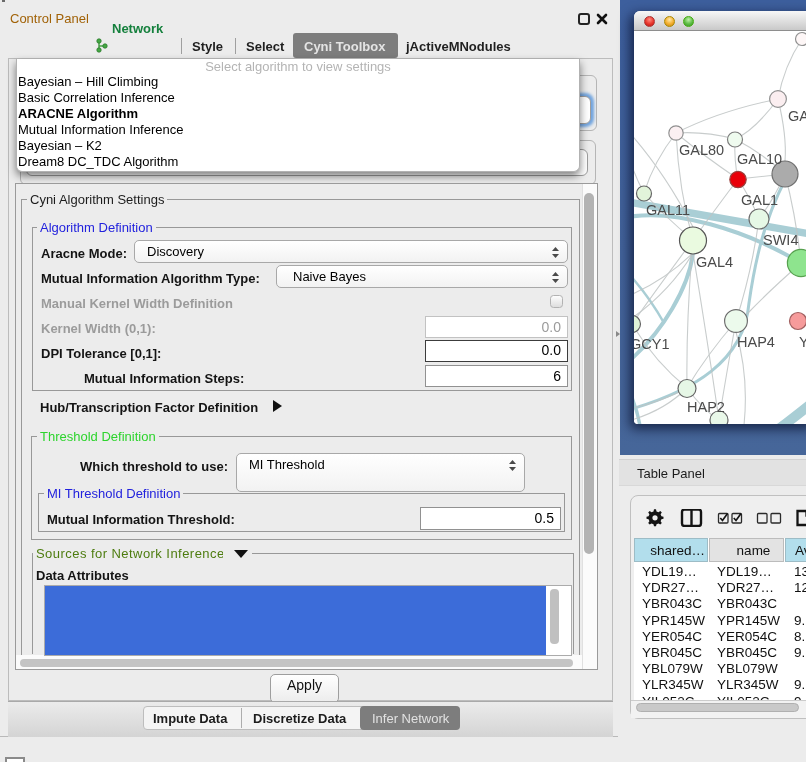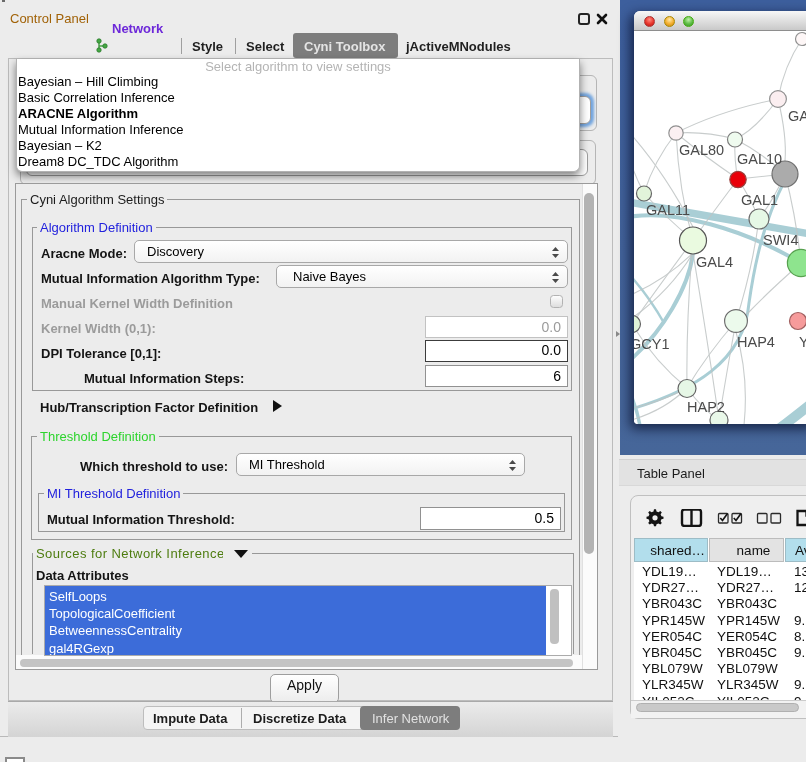--- a/index.html
+++ b/index.html
@@ -25,21 +25,21 @@
 
 <div class="abs" style="left:95px;top:38px;width:14px;height:15px;" id="neticon">
   <svg width="14" height="15" viewBox="0 0 14 15">
     <line x1="4" y1="3" x2="4" y2="12" stroke="#3f9b3f" stroke-width="1.4"></line>
     <line x1="4" y1="8" x2="10" y2="8" stroke="#3f9b3f" stroke-width="1.4"></line>
     <circle cx="4" cy="3" r="2.2" fill="#44a844" stroke="#2c7a2c" stroke-width="0.8"></circle>
     <circle cx="10" cy="8" r="2.2" fill="#44a844" stroke="#2c7a2c" stroke-width="0.8"></circle>
     <circle cx="4" cy="12" r="2.2" fill="#44a844" stroke="#2c7a2c" stroke-width="0.8"></circle>
   </svg>
 </div>
-<div class="abs b" style="left:112px;top:21px;font-size:13px;color:#6d28d9;">Network</div>
+<div class="abs b" style="left:112px;top:21px;font-size:13px;color:#15803d;">Network</div>
 <div class="abs" style="left:181px;top:38px;width:1px;height:16px;background:#9f9f9f;"></div>
 <div class="abs b" style="left:192px;top:39px;font-size:13px;color:#1f1f1f;">Style</div>
 <div class="abs" style="left:235px;top:38px;width:1px;height:16px;background:#9f9f9f;"></div>
 <div class="abs b" style="left:246px;top:39px;font-size:13px;color:#1f1f1f;">Select</div>
 <div class="abs" style="left:293px;top:33px;width:105px;height:25px;background:#7d7d7d;border-radius:3px;"></div>
 <div class="abs b" style="left:304px;top:39px;font-size:13px;color:#e4e4e4;">Cyni Toolbox</div>
 <div class="abs b" style="left:406px;top:39px;font-size:13px;color:#1f1f1f;">jActiveMNodules</div>
 
 <div class="abs" style="left:8px;top:58px;width:605px;height:643px;border:1px solid #bcbcbc;background:#ececec;"></div>
 
@@ -103,41 +103,40 @@
 <div class="abs b" style="left:41px;top:371px;font-size:13px;color:#141414;padding-left:43px;">Mutual Information Steps:</div>
 <div class="abs" style="left:425px;top:365px;width:143px;height:22px;background:#fff;border:1px solid #919191;font-size:14px;color:#000;text-align:right;line-height:20px;padding-right:6px;">6</div>
 
 <div class="abs b" style="left:40px;top:400px;font-size:13px;color:#141414;">Hub/Transcription Factor Definition</div>
 <div class="abs" style="left:273px;top:400px;width:0;height:0;border-left:9px solid #111;border-top:6.5px solid transparent;border-bottom:6.5px solid transparent;"></div>
 
 <div class="abs" style="left:31px;top:436px;width:541px;height:104px;border:1px solid #989898;"></div>
 <div class="abs" style="left:37px;top:429px;background:#ececec;padding:0 3px;font-size:13px;color:#2dd42d;">Threshold Definition</div>
 
 <div class="abs b" style="left:80px;top:459px;font-size:13px;color:#141414;">Which threshold to use:</div>
-<div class="combo abs" style="left:236px;top:453px;width:289px;height:23px;">
+<div class="combo abs" style="left:236px;top:453px;width:289px;height:39px;">
   <span style="margin-left:12px;">MI Threshold</span>
   <svg class="carr" width="9" height="13" viewBox="0 0 9 13">
       <path d="M4.5 1 L8 5 L1 5 Z" fill="#4a4a4a"></path>
       <path d="M4.5 12 L8 8 L1 8 Z" fill="#4a4a4a"></path>
     </svg>
 </div>
 
 <div class="abs" style="left:38px;top:493px;width:527px;height:39px;border:1px solid #989898;"></div>
 <div class="abs" style="left:44px;top:486px;background:#ececec;padding:0 3px;font-size:13px;color:#2222dd;">MI Threshold Definition</div>
 <div class="abs b" style="left:47px;top:512px;font-size:13px;color:#141414;">Mutual Information Threshold:</div>
 <div class="abs" style="left:420px;top:507px;width:141px;height:23px;background:#fff;border:1px solid #919191;font-size:14px;color:#000;text-align:right;line-height:21px;padding-right:6px;">0.5</div>
 
 <div class="abs" style="left:32px;top:553px;width:542px;height:101px;border:1px solid #989898;border-bottom:none;"></div>
 <div class="abs" style="left:33px;top:546px;background:#ececec;padding:0 2px 0 3px;font-size:13px;color:#4d7c0f;letter-spacing:0.45px;">Sources for Network Inference</div>
 <div class="abs" style="left:223px;top:547px;width:29px;height:12px;background:#ececec;"></div>
 <div class="abs" style="left:234px;top:550px;width:0;height:0;border-top:8.5px solid #111;border-left:7px solid transparent;border-right:7px solid transparent;"></div>
 <div class="abs b" style="left:36px;top:568px;font-size:13px;color:#141414;">Data Attributes</div>
 <div class="abs" style="left:44px;top:585px;width:528px;height:71px;background:#fff;border:1px solid #ababab;overflow:hidden;">
   <div style="position:absolute;left:0px;top:0px;width:501px;height:71px;background:#3c6cd9;"></div>
-  <div style="position:absolute;left:4px;top:2px;font-size:13px;line-height:17.2px;color:#fff;">SelfLoops<br>TopologicalCoefficient<br>BetweennessCentrality<br>gal4RGexp</div>
   <div style="position:absolute;left:505px;top:3px;width:8.5px;height:55px;background:#c0c0c0;border-radius:4px;"></div>
 </div>
 
 <div class="abs" style="left:270px;top:674px;width:69px;height:29px;background:linear-gradient(#ffffff,#ececec);border:1px solid #9e9e9e;border-radius:5px;text-align:center;font-size:14px;color:#111;line-height:21px;">Apply</div>
 
 <div class="abs" style="left:8px;top:701px;width:605px;height:36px;background:linear-gradient(#ebebeb,#d4d4d4);border-top:1px solid #a9a9a9;"></div>
 <div class="abs" style="left:143px;top:706px;width:317px;height:24px;background:#f4f4f4;border:1px solid #bdbdbd;border-radius:4px;"></div>
 <div class="abs b" style="left:153px;top:711px;font-size:13px;color:#1c1c1c;">Impute Data</div>
 <div class="abs" style="left:241px;top:708px;width:1px;height:20px;background:#adadad;"></div>
 <div class="abs b" style="left:253px;top:711px;font-size:13px;color:#1c1c1c;">Discretize Data</div>

